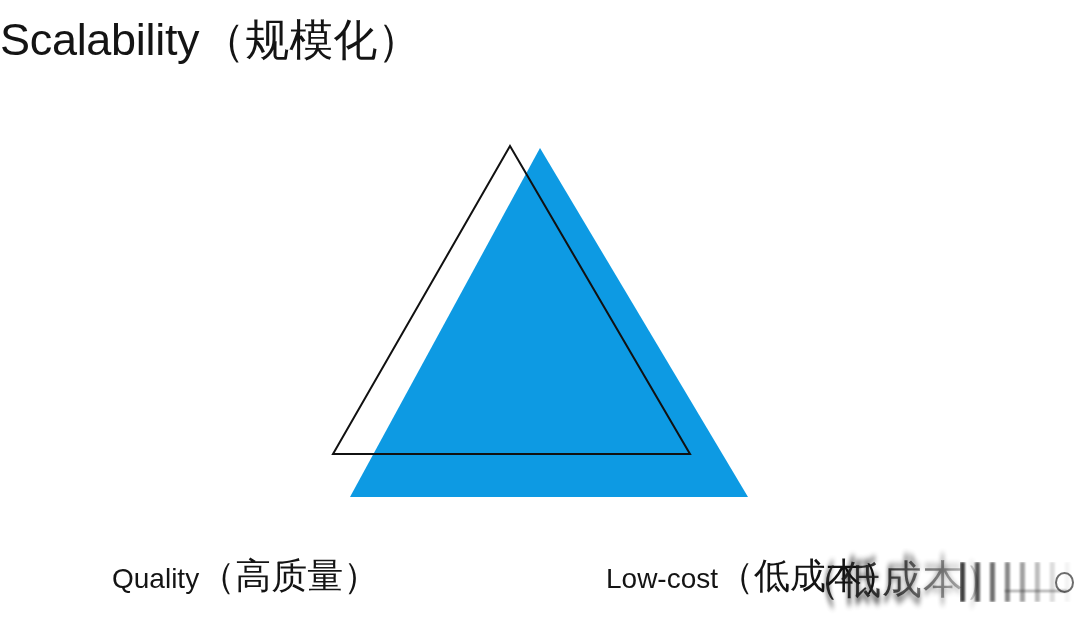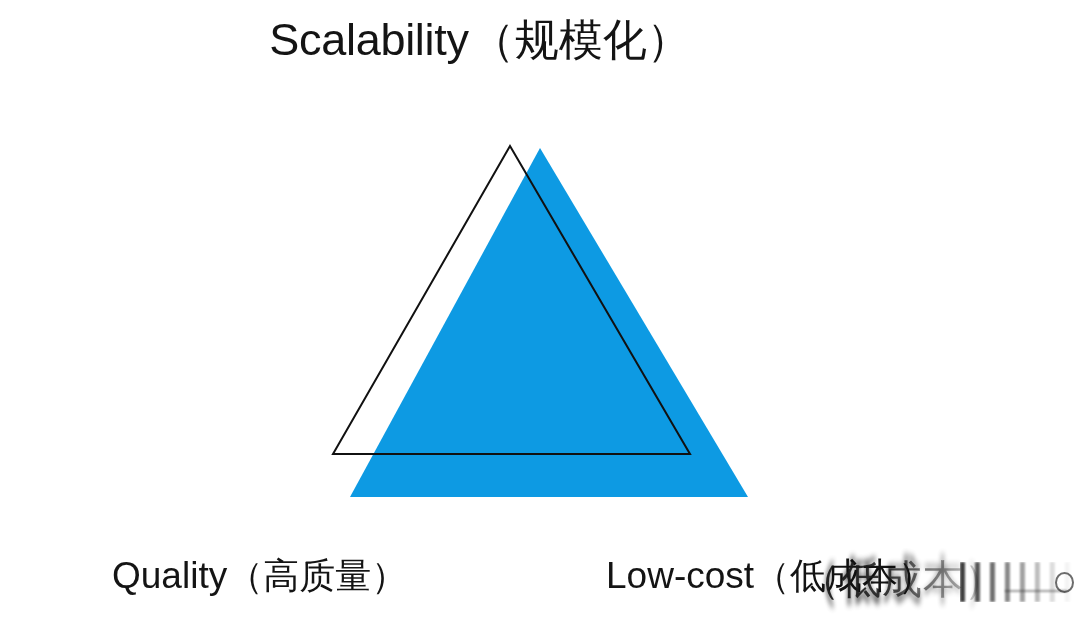--- a/index.html
+++ b/index.html
@@ -24,21 +24,21 @@
     height: 624px;
     background: #ffffff;
   }
 
   
   #title-row {
     position: absolute;
     left: 0;
     top: 14px;
     width: 960px;
-    text-align: center;
+    text-align: left;
     white-space: nowrap;
     line-height: 1.15;
   }
   .title-en {
     font-size: 45px;
     font-weight: 400;
     letter-spacing: -0.3px;
     color: #141414;
   }
   .title-cn {
@@ -68,21 +68,21 @@
     color: #141414;
   }
   #label-quality {
     left: 112px;
     top: 552px;
   }
   #label-lowcost {
     left: 606px;
     top: 552px;
   }
-  .label-en { font-size: 37px; }
+  .label-en { font-size: 28px; }
   .label-cn { font-size: 36px; }
 
   
   #watermark {
     position: absolute;
     left: 800px;
     top: 548px;
     width: 280px;
     height: 76px;
     overflow: hidden;

